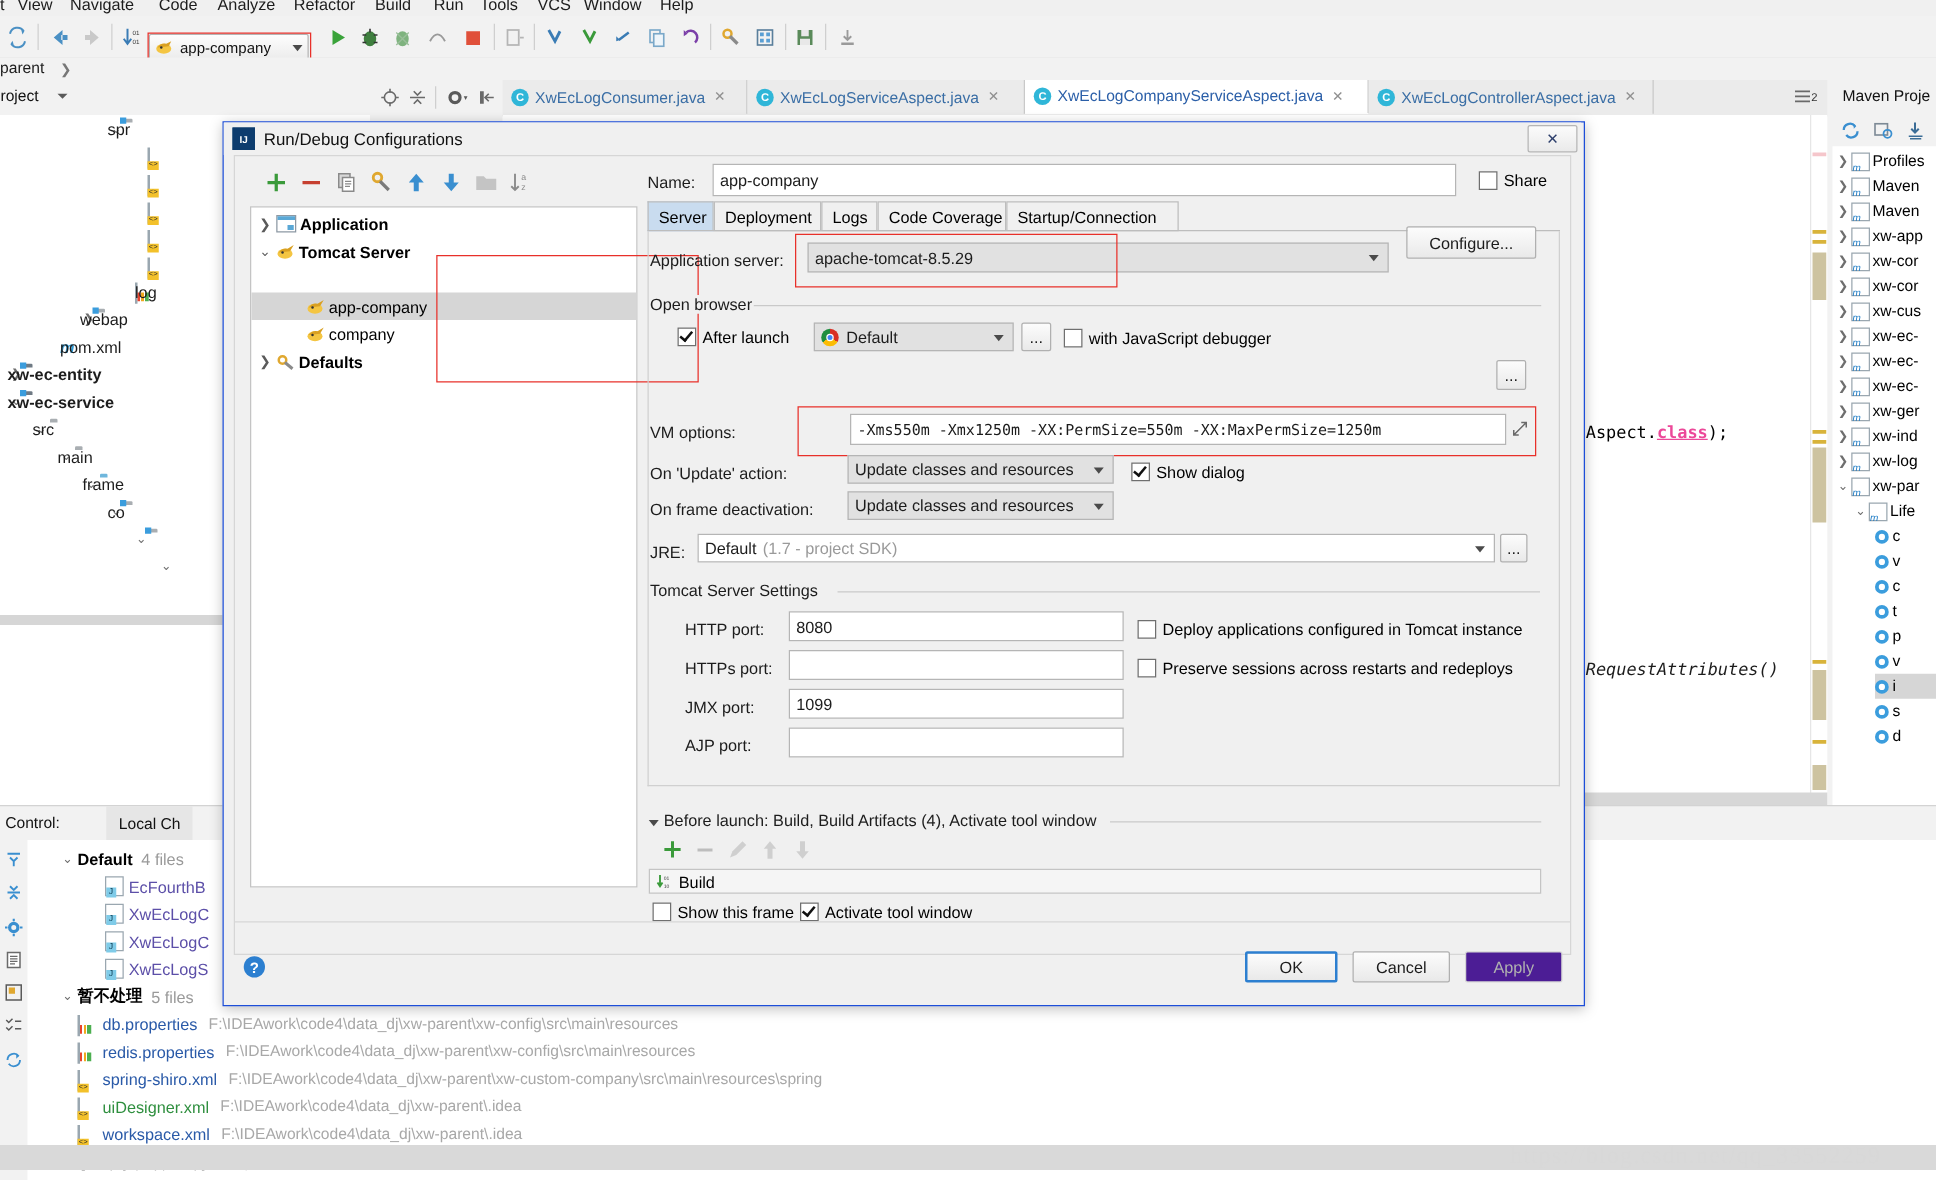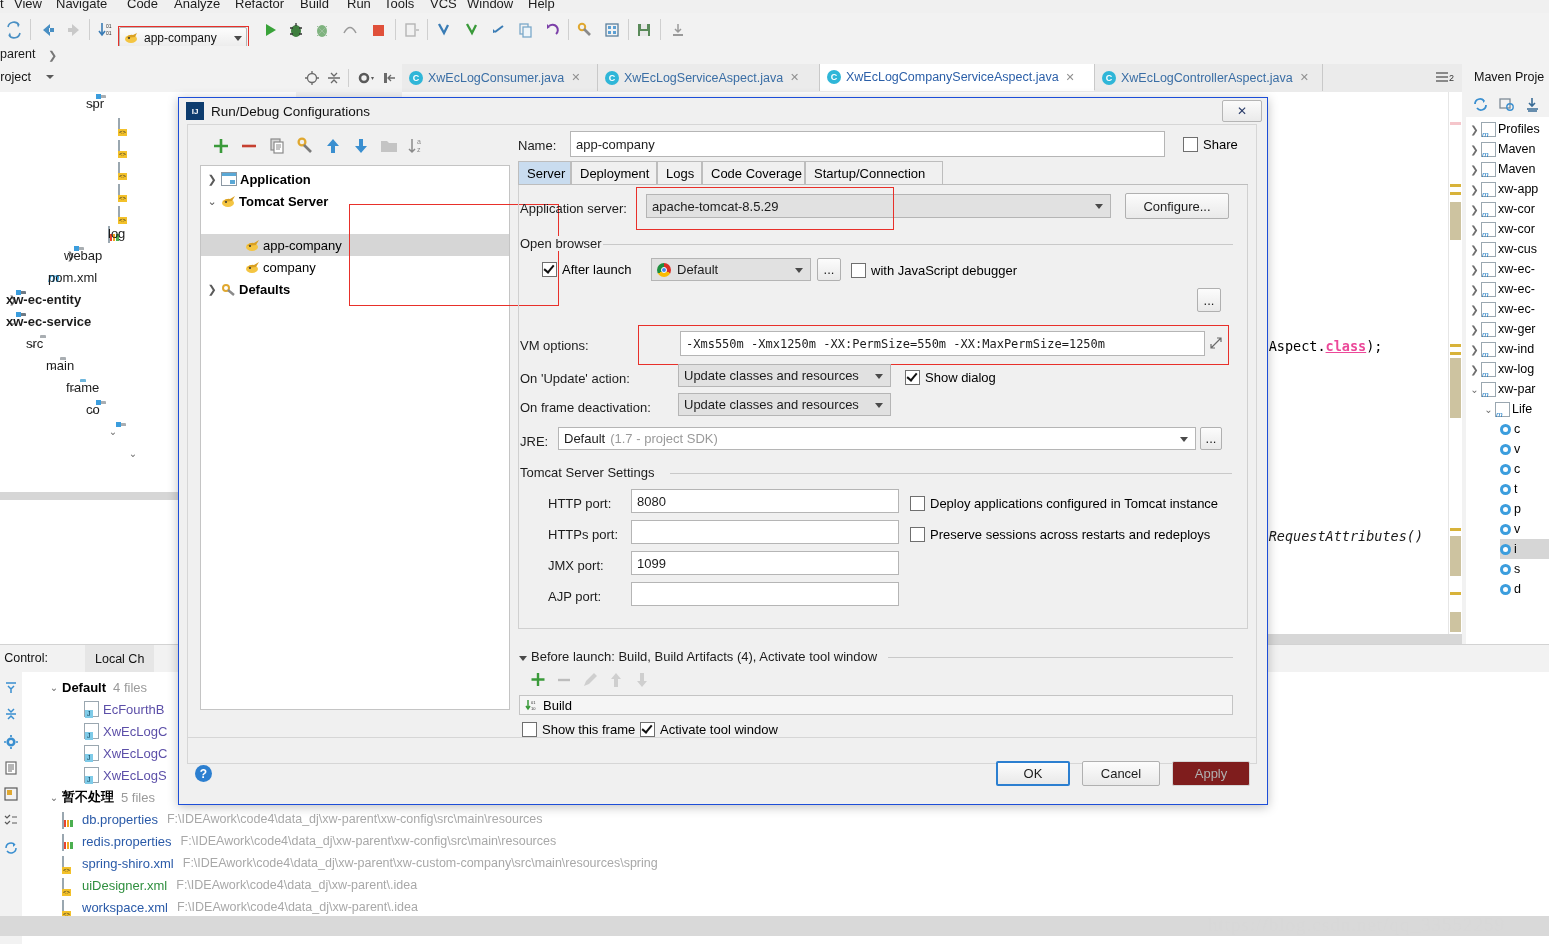--- a/index.html
+++ b/index.html
@@ -968,21 +968,21 @@
               <span>Startup/Connection</span>
             </div>
         </div>
         <div class="ftab-underline"></div>
 
         <span class="lbl" style="top:76px;left:2px">Application server:</span>
         <div class="combo" style="top:69px;left:128px;width:465px;height:24px">
           <span>apache-tomcat-8.5.29</span>
           <span class="arrow"></span>
         </div>
-        <div class="btn" style="top:68px;left:607px;width:104px;height:26px">
+        <div class="btn" style="top:56px;left:607px;width:104px;height:26px">
           <span>Configure...</span>
         </div>
         <div class="redbox" style="top:62px;left:118px;width:258px;height:43px"></div>
 
         <span class="grp" style="top:111px;left:2px">Open browser</span>
         <div class="grpline" style="top:119px;left:85px;width:630px"></div>
 
         <div class="cbx" style="top:137px;left:24px">
           <span class="box checked"></span>
           <span>After launch</span>
@@ -1120,18 +1120,18 @@
 
     <div class="help-ico" style="top:667px;left:16px">
       <span>?</span>
     </div>
     <div class="btn default" style="top:663px;left:817px;width:74px;height:25px">
       <span>OK</span>
     </div>
     <div class="btn" style="top:663px;left:903px;width:78px;height:25px">
       <span>Cancel</span>
     </div>
-    <div class="btn disabled" style="top:663px;left:993px;width:78px;height:25px;background:#7f1d1d;border-color:#d5d5d5">
+    <div class="btn disabled" style="top:663px;left:993px;width:78px;height:25px;background:#4c1d95;border-color:#d5d5d5">
       <span>Apply</span>
     </div>
   </div>
 
 </div>
 
 </body></html>

